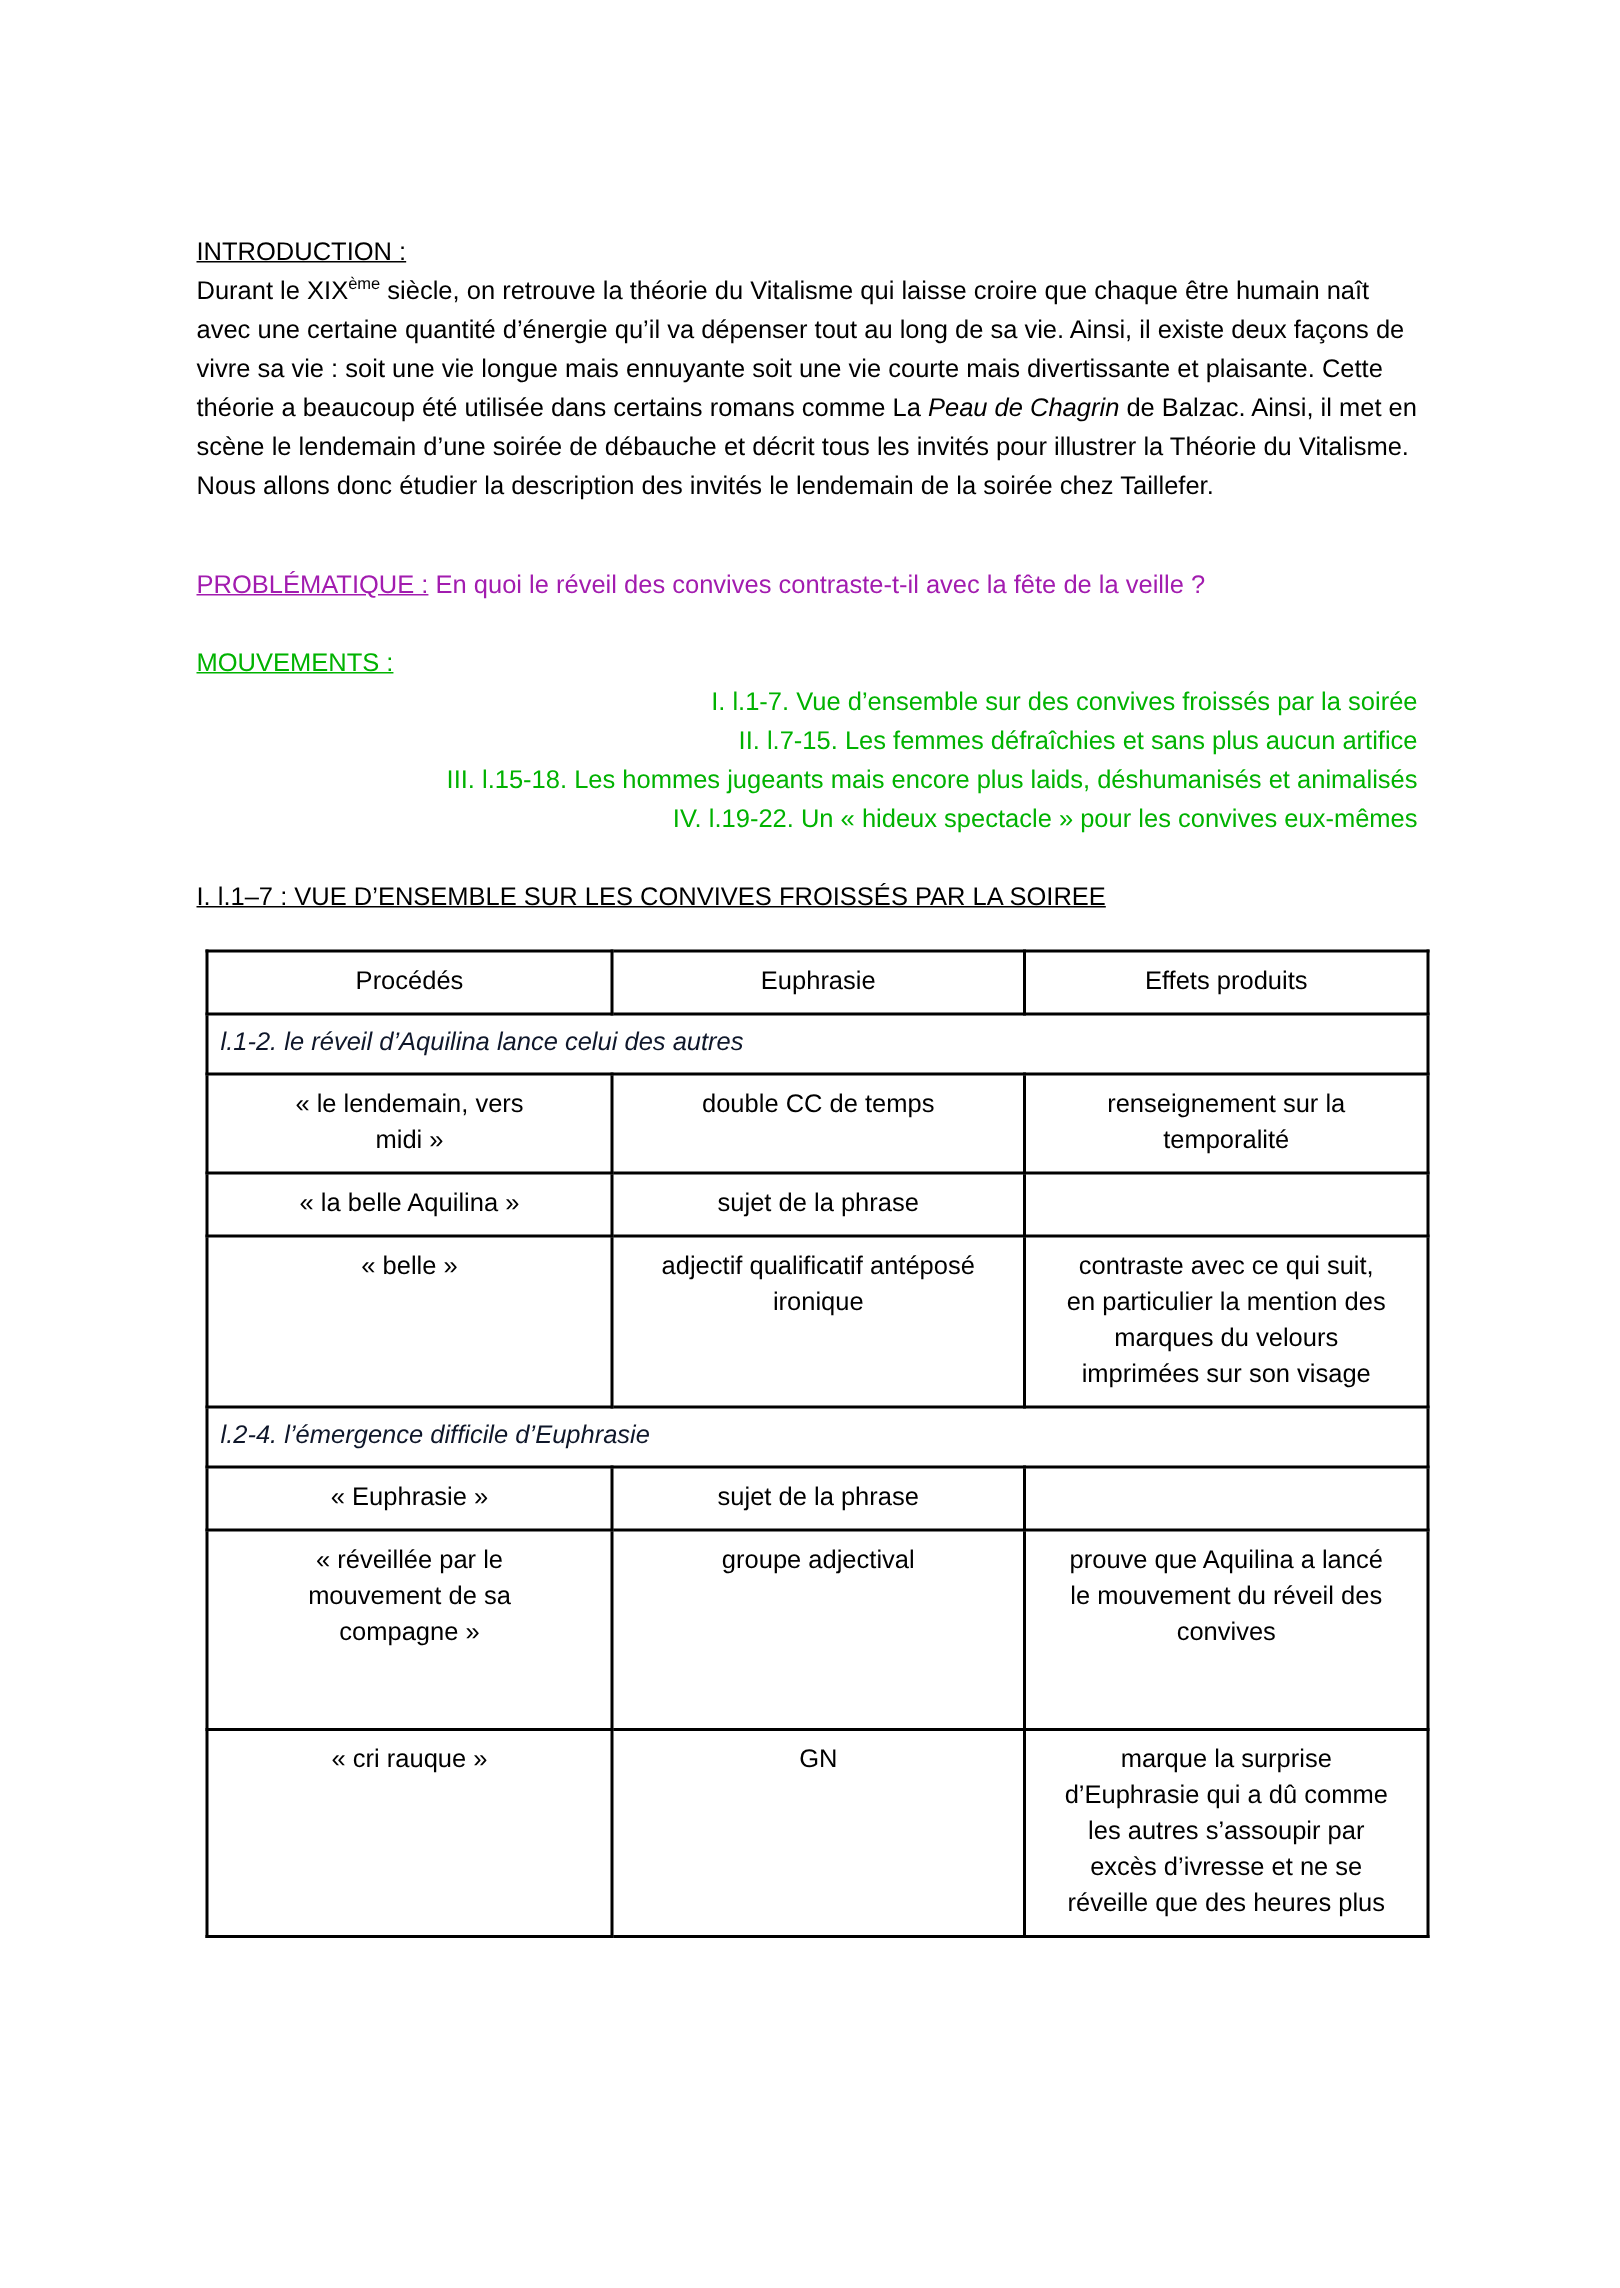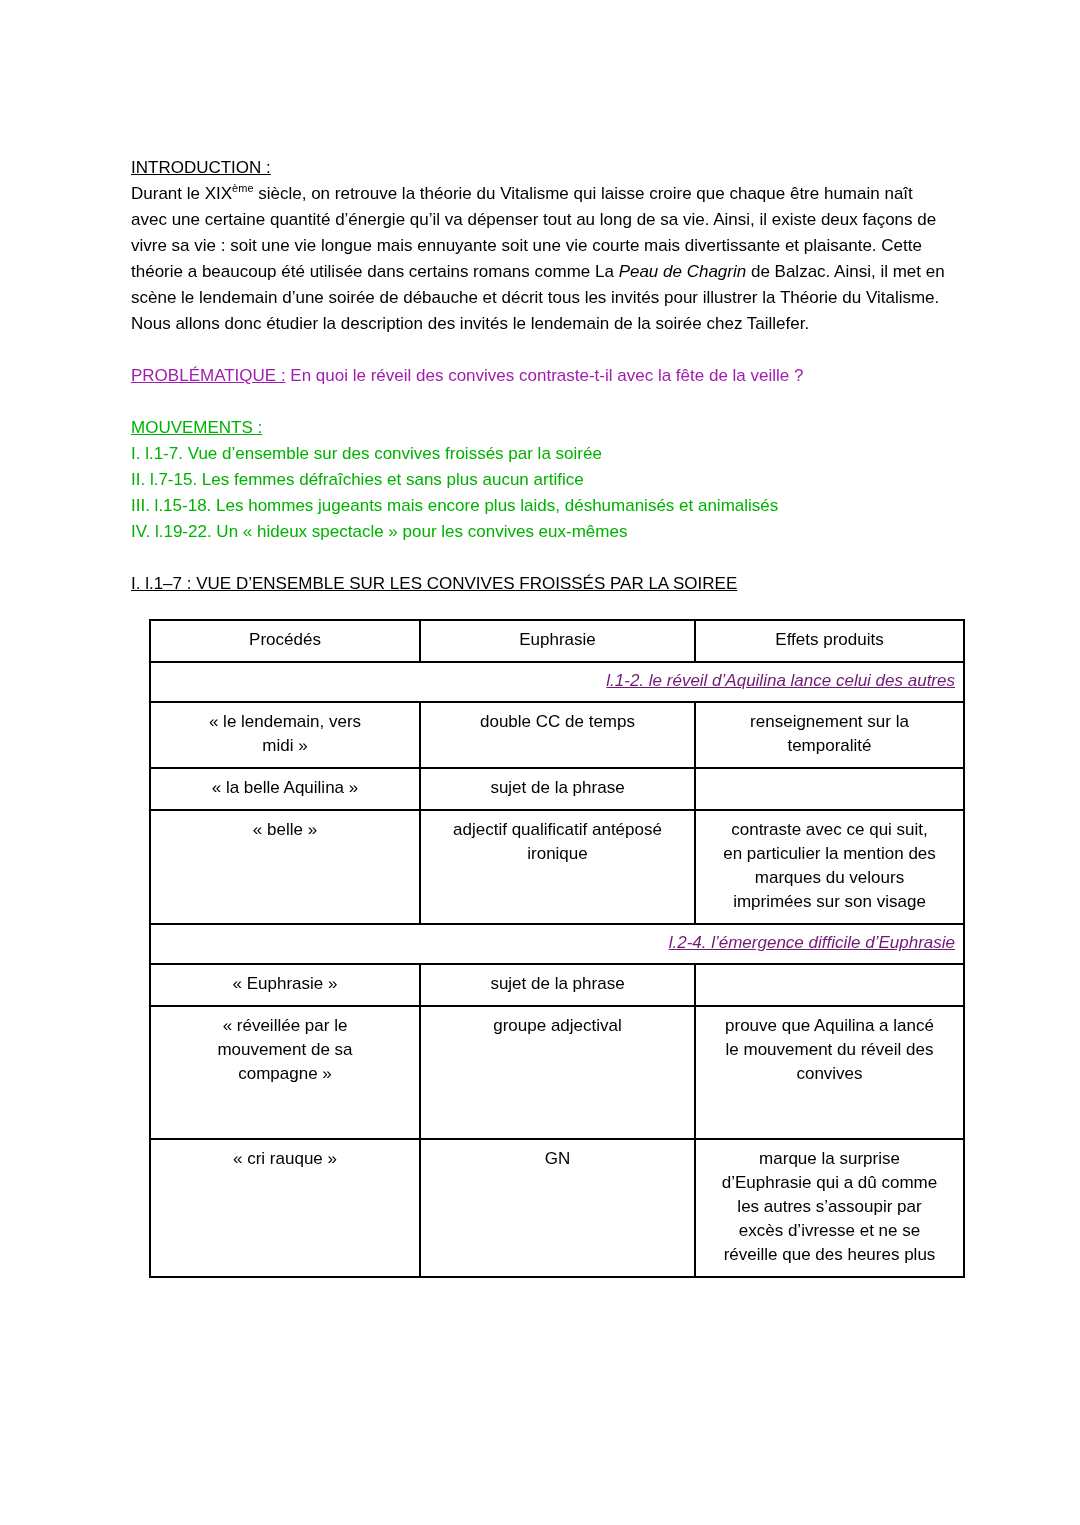--- a/index.html
+++ b/index.html
@@ -28,67 +28,66 @@
     text-decoration: underline;
     margin: 0;
     font-size: 17px;
     display: inline;
   }
   p.para { margin: 0; }
   sup.ord { font-size: 11px; line-height: 0; vertical-align: super; }
   em.title-italic { }
 
   .red { color: #a21caf; }
-  .green { color: #00b200; }
+  .green { color: #00b200; text-align: right; }
 
   .mouv-line { margin: 0; }
 
   .section-heading {
     text-decoration: underline;
     margin: 0 0 22px 0;
   }
 
   table.analysis {
     border-collapse: collapse;
     table-layout: fixed;
     width: 814px;
-    margin-left: 18px;
+    margin-left: 6px;
   }
   table.analysis col.c1 { width: 270px; }
   table.analysis col.c2 { width: 275px; }
   table.analysis col.c3 { width: 269px; }
   table.analysis th,
   table.analysis td {
     border: 2px solid #000000;
     font-weight: normal;
     font-size: 17px;
     line-height: 24px;
     padding: 7px 10px 9px 10px;
     vertical-align: top;
     text-align: center;
     white-space: pre-line;
     overflow: hidden;
     word-wrap: break-word;
   }
   table.analysis tr.section-row td {
-    text-align: right;
+    text-align: left;
     font-style: italic;
-    color: #701a75;
+    color: #0f172a;
     padding: 6px 8px 8px 8px;
     white-space: normal;
-    text-decoration: underline;
   }
   table.analysis tr.extra-pad td { padding-bottom: 52px; }
 </style>
 </head>
 <body>
 
 <div class="page">
 
-  <div class="block" style="margin-bottom:0;">
+  <div class="block" style="margin-bottom:14px;">
     <span class="heading">INTRODUCTION :</span>
     <p class="para"><span>Durant le XIX</span><sup class="ord">ème</sup><span> siècle, on retrouve la théorie du Vitalisme qui laisse croire que chaque être humain naît avec une certaine quantité d’énergie qu’il va dépenser tout au long de sa vie. Ainsi, il existe deux façons de vivre sa vie : soit une vie longue mais ennuyante soit une vie courte mais divertissante et plaisante. Cette théorie a beaucoup été utilisée dans certains romans comme La </span><em class="title-italic">Peau de Chagrin</em><span> de Balzac. Ainsi, il met en scène le lendemain d’une soirée de débauche et décrit tous les invités pour illustrer la Théorie du Vitalisme. Nous allons donc étudier la description des invités le lendemain de la soirée chez Taillefer.</span></p>
   </div>
 
   <div style="height:26px;"></div>
 
   <div class="block">
     <p class="para red"><span class="heading red">PROBLÉMATIQUE :</span><span> En quoi le réveil des convives contraste-t-il avec la fête de la veille ?</span></p>
   </div>
 

